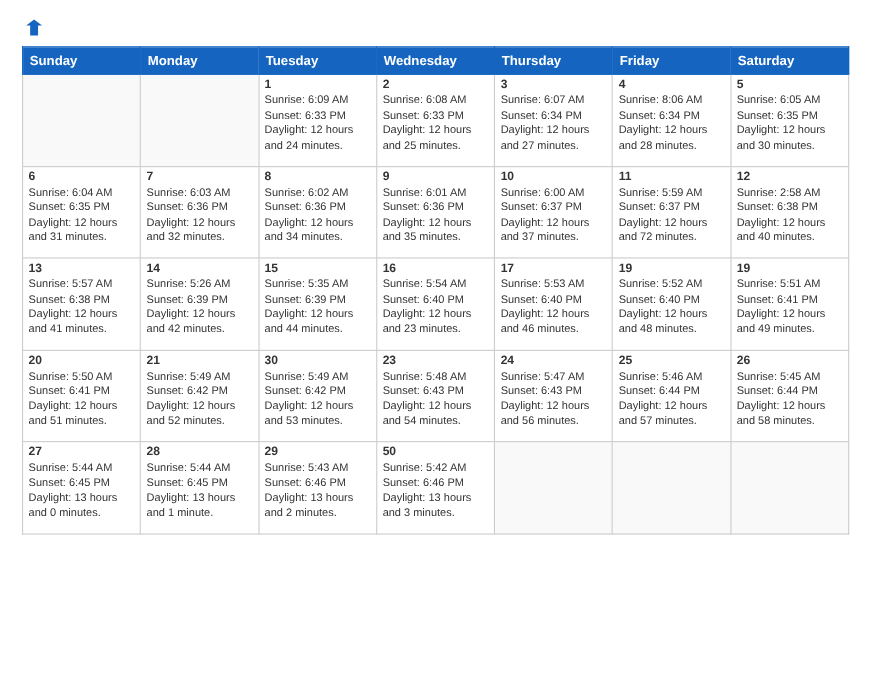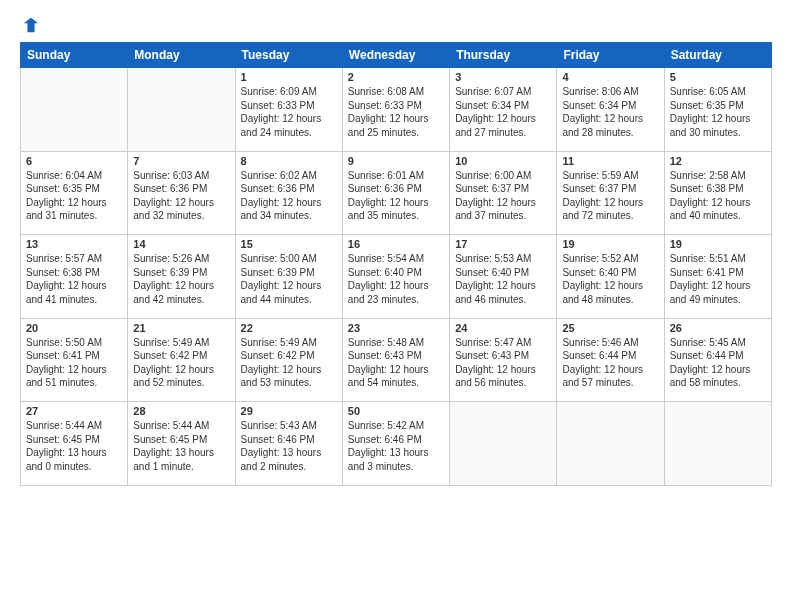--- a/index.html
+++ b/index.html
@@ -249,21 +249,21 @@
             <span class="day-number">14</span>
         <div class="day-info">
           <div>Sunrise: 5:26 AM</div>
           <div>Sunset: 6:39 PM</div>
           <div>Daylight: 12 hours and 42 minutes.</div>
         </div>
           </td>
           <td>
             <span class="day-number">15</span>
         <div class="day-info">
-          <div>Sunrise: 5:00 AM</div>
+          <div>Sunrise: 5:35 AM</div>
           <div>Sunset: 6:39 PM</div>
           <div>Daylight: 12 hours and 44 minutes.</div>
         </div>
           </td>
           <td>
             <span class="day-number">16</span>
         <div class="day-info">
           <div>Sunrise: 5:54 AM</div>
           <div>Sunset: 6:40 PM</div>
           <div>Daylight: 12 hours and 23 minutes.</div>
@@ -305,21 +305,21 @@
           </td>
           <td>
             <span class="day-number">21</span>
         <div class="day-info">
           <div>Sunrise: 5:49 AM</div>
           <div>Sunset: 6:42 PM</div>
           <div>Daylight: 12 hours and 52 minutes.</div>
         </div>
           </td>
           <td>
-            <span class="day-number">22</span>
+            <span class="day-number">30</span>
         <div class="day-info">
           <div>Sunrise: 5:49 AM</div>
           <div>Sunset: 6:42 PM</div>
           <div>Daylight: 12 hours and 53 minutes.</div>
         </div>
           </td>
           <td>
             <span class="day-number">23</span>
         <div class="day-info">
           <div>Sunrise: 5:48 AM</div>

